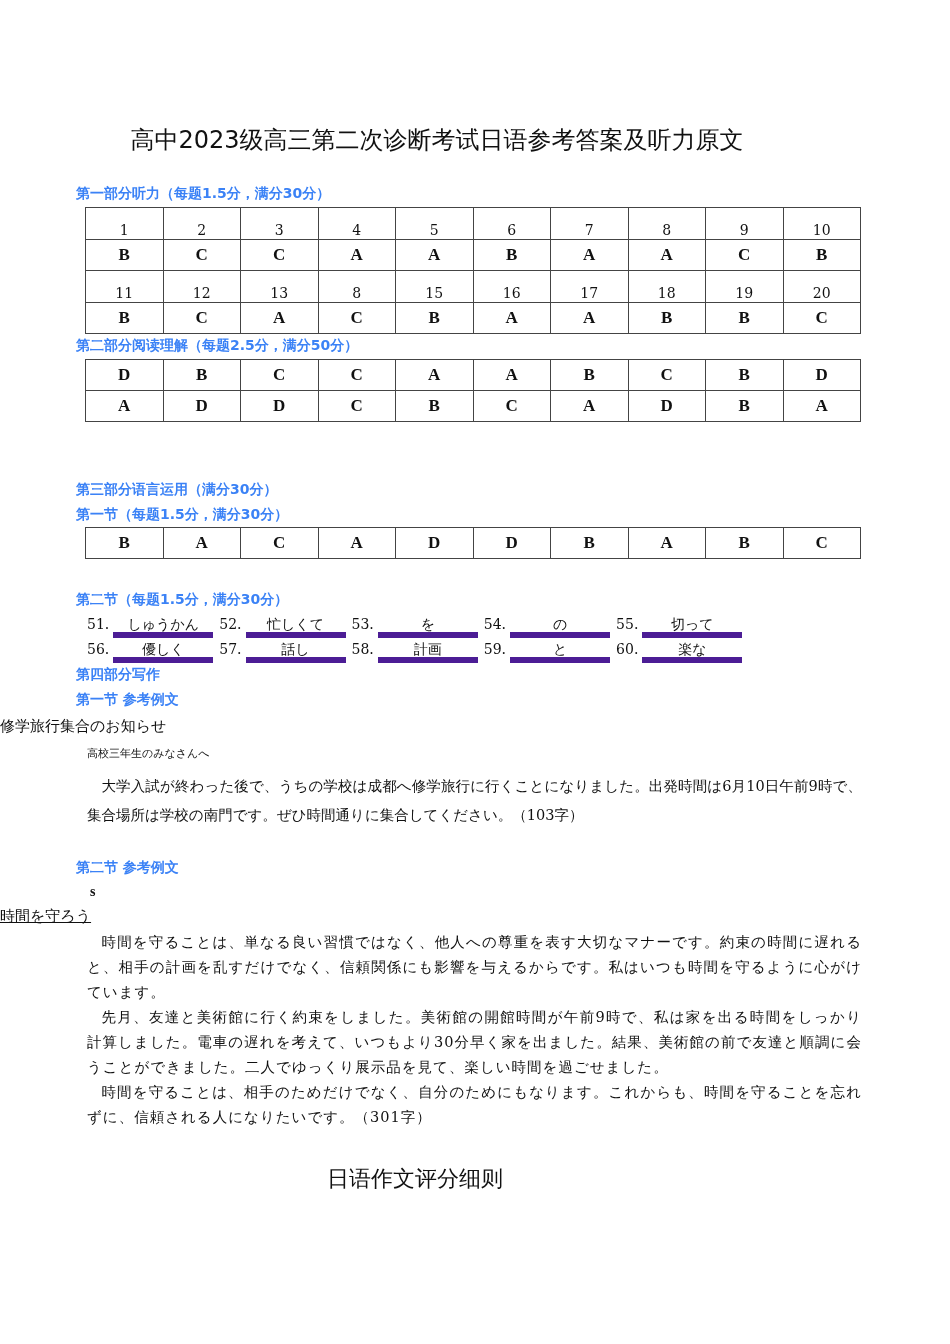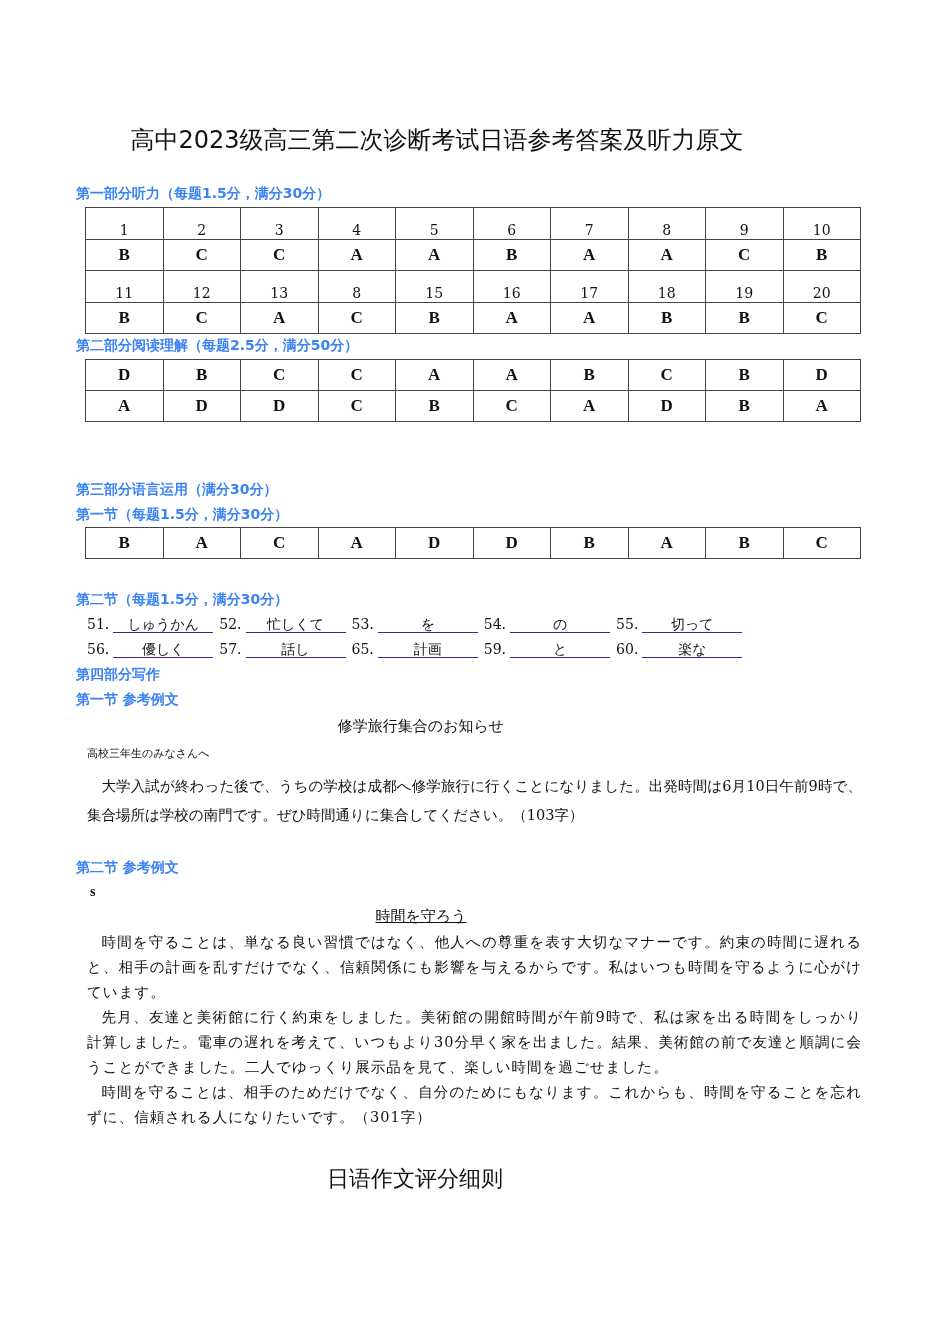--- a/index.html
+++ b/index.html
@@ -33,25 +33,25 @@
     table.ans tr.key td {
       font-family: "Liberation Serif", "DejaVu Serif", serif;
       font-weight: bold; font-size: 17px; height: 30px; vertical-align: middle;
     }
     .fill-row {
       position: absolute; left: 87px; font-size: 14px;
       font-family: "DejaVu Serif", "Liberation Serif", serif; white-space: nowrap;
     }
     .fill-item { display: inline-block; margin-right: 6px; }
     .fill-item .blank {
-      display: inline-block; border-bottom: 1px solid #4c1d95; width: 100px;
+      display: inline-block; border-bottom: 6px solid #4c1d95; width: 100px;
       text-align: center; line-height: 16px; margin-left: 4px;
     }
     .essay-title {
-      position: absolute; left: 0; width: 842px; text-align: center; font-size: 15px;
+      position: absolute; left: 0; width: 842px; font-size: 15px;
     }
     .para {
       position: absolute; left: 87px; width: 775px; font-size: 14.5px;
       line-height: 25px; text-align: justify; text-indent: 1em;
     }
     .para2 { line-height: 25px; letter-spacing: 1px; }
     .plain { position: absolute; left: 87px; font-size: 11px; }
     .stray {
       position: absolute; left: 90px; font-size: 14px; font-weight: bold;
       font-family: "Liberation Serif", serif;
@@ -168,21 +168,21 @@
     </tr>
   </tbody>
 </table>
 
 <div class="sec-head" style="top:591px;">第二节（每题1.5分，满分30分）</div>
 
 <div class="fill-row" style="top:616px;">
   <span class="fill-item"><span>51.</span><span class="blank">しゅうかん</span></span><span class="fill-item"><span>52.</span><span class="blank">忙しくて</span></span><span class="fill-item"><span>53.</span><span class="blank">を</span></span><span class="fill-item"><span>54.</span><span class="blank">の</span></span><span class="fill-item"><span>55.</span><span class="blank">切って</span></span>
 </div>
 <div class="fill-row" style="top:641px;">
-  <span class="fill-item"><span>56.</span><span class="blank">優しく</span></span><span class="fill-item"><span>57.</span><span class="blank">話し</span></span><span class="fill-item"><span>65.</span><span class="blank">計画</span></span><span class="fill-item"><span>59.</span><span class="blank">と</span></span><span class="fill-item"><span>60.</span><span class="blank">楽な</span></span>
+  <span class="fill-item"><span>56.</span><span class="blank">優しく</span></span><span class="fill-item"><span>57.</span><span class="blank">話し</span></span><span class="fill-item"><span>58.</span><span class="blank">計画</span></span><span class="fill-item"><span>59.</span><span class="blank">と</span></span><span class="fill-item"><span>60.</span><span class="blank">楽な</span></span>
 </div>
 
 <div class="sec-head" style="top:666px;">第四部分写作</div>
 <div class="sec-head" style="top:691px;">第一节  参考例文</div>
 <div class="essay-title" style="top:717px;">修学旅行集合のお知らせ</div>
 <div class="plain" style="top:746px;">高校三年生のみなさんへ</div>
 <div class="para" style="top:772px; line-height:29px;">大学入試が終わった後で、うちの学校は成都へ修学旅行に行くことになりました。出発時間は6月10日午前9時で、集合場所は学校の南門です。ぜひ時間通りに集合してください。（103字）</div>
 
 <div class="sec-head" style="top:859px;">第二节  参考例文</div>
 <div class="stray" style="top:884px;">s</div>

